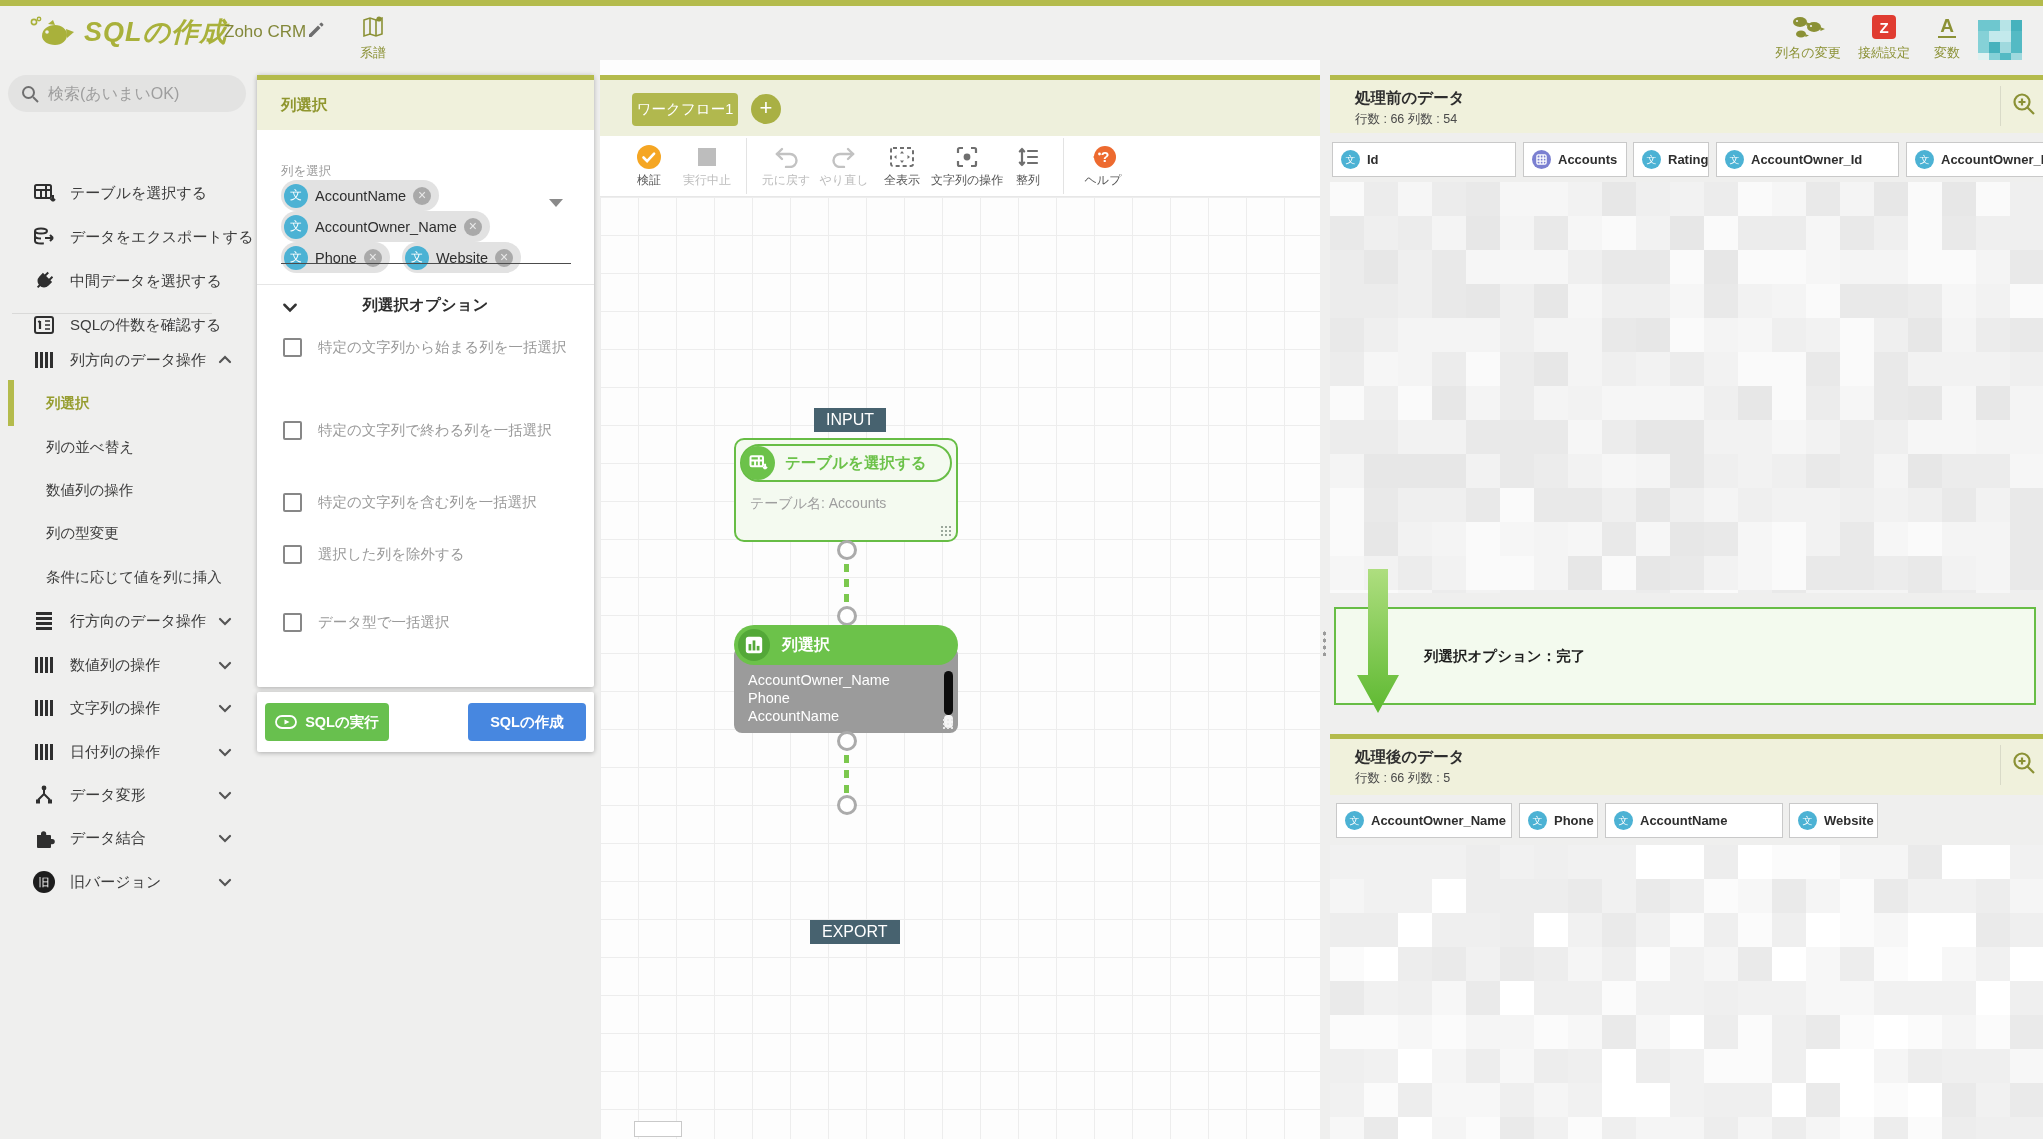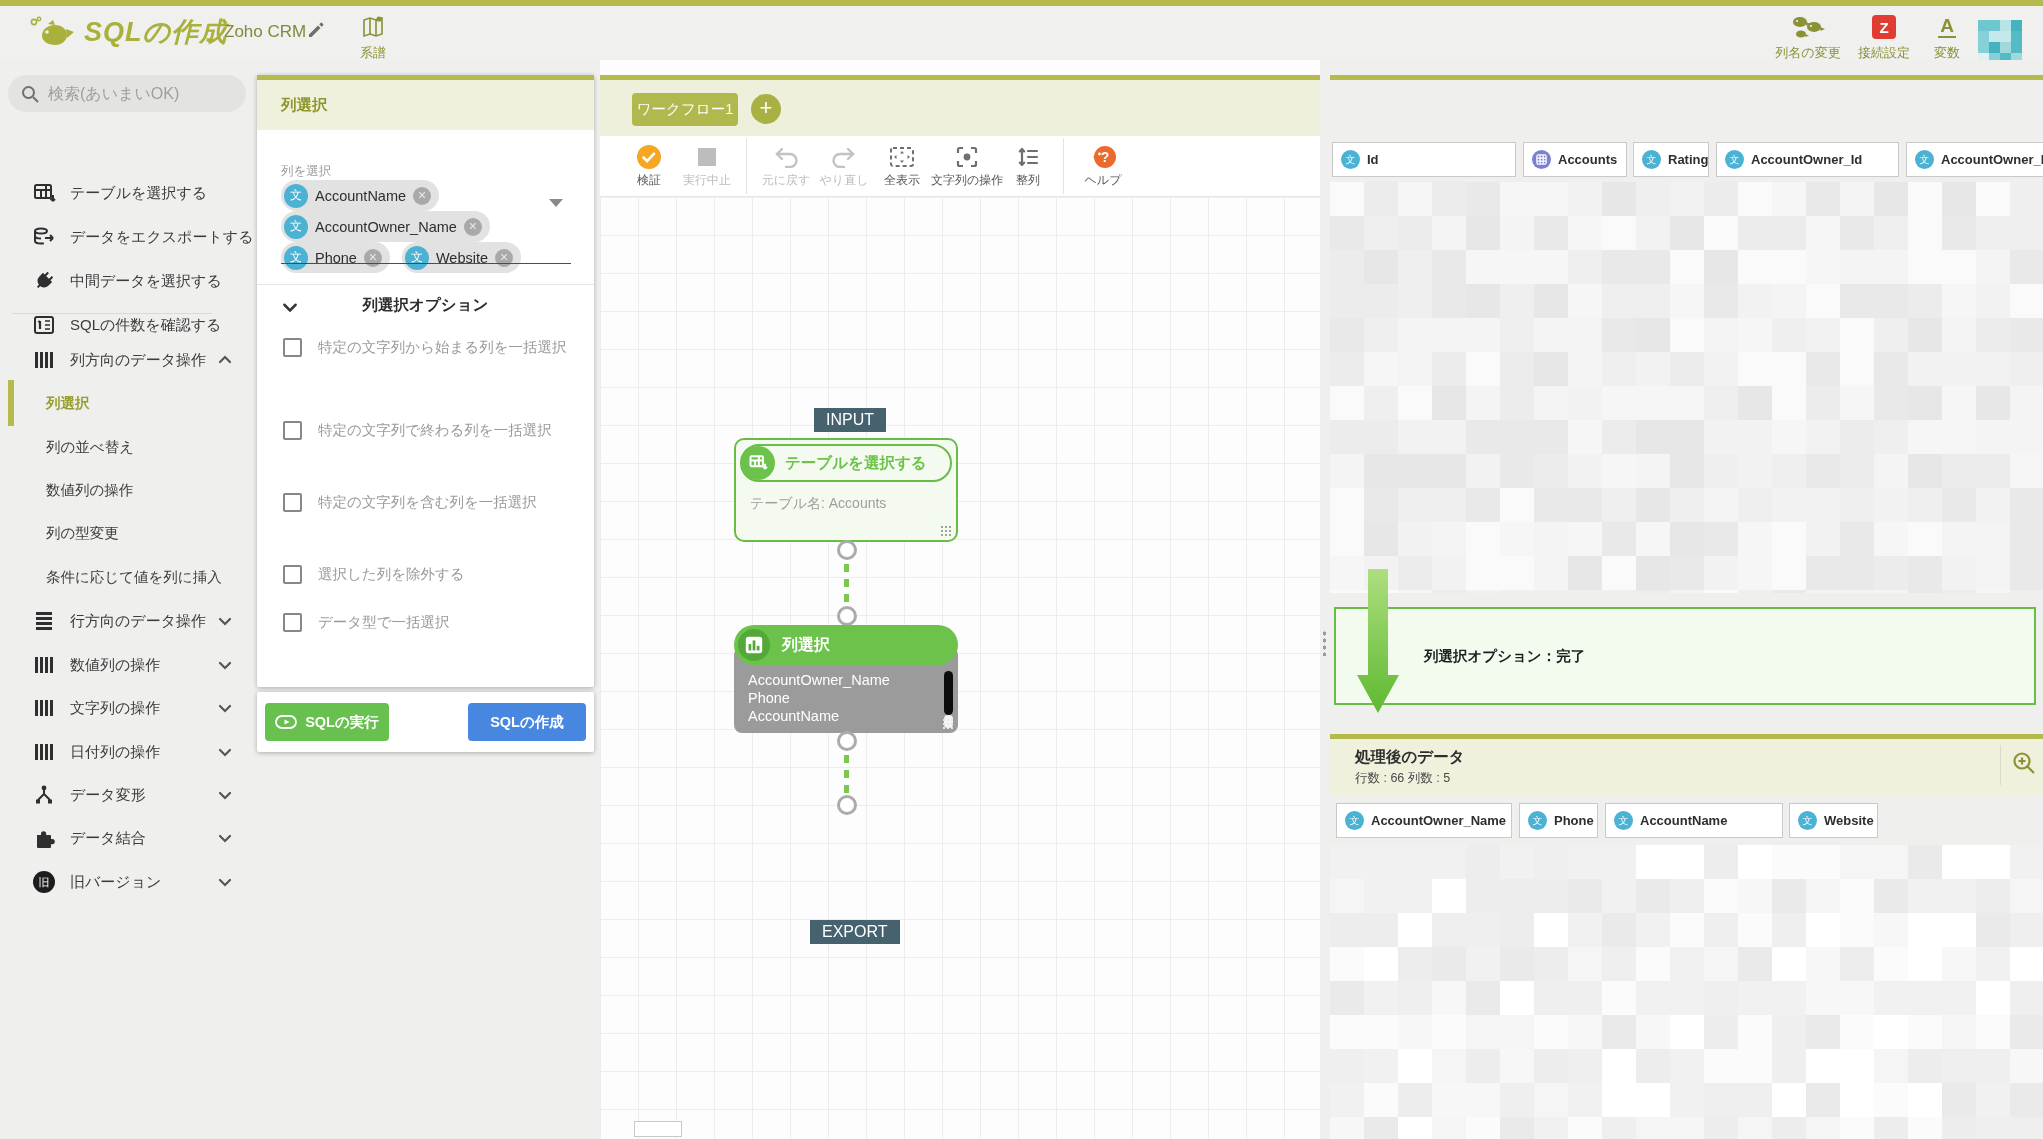--- a/index.html
+++ b/index.html
@@ -441,21 +441,21 @@
     <span class="cb-lbl">特定の文字列から始まる列を一括選択</span>
   </div>
   <div class="cb-row" style="top:345px">
     <span class="cb-box"></span>
     <span class="cb-lbl">特定の文字列で終わる列を一括選択</span>
   </div>
   <div class="cb-row" style="top:417px">
     <span class="cb-box"></span>
     <span class="cb-lbl">特定の文字列を含む列を一括選択</span>
   </div>
-  <div class="cb-row" style="top:489px">
+  <div class="cb-row" style="top:469px">
     <span class="cb-box"></span>
     <span class="cb-lbl">選択した列を除外する</span>
   </div>
   <div class="cb-row" style="top:537px">
     <span class="cb-box"></span>
     <span class="cb-lbl">データ型で一括選択</span>
   </div>
 </div>
 
 <div id="buttons-card">
@@ -612,20 +612,32 @@
   </div>
 </div>
 
 <div id="splitter">
     <div class="dots"></div>
   </div>
 
 <div id="right-zone">
 
   <div class="dp-accent" style="top:15px"></div>
+  <div class="dp-head" style="top:20px; height:53px;">
+    <div class="dp-title">処理前のデータ</div>
+    <div class="dp-meta">行数 : 66 列数 : 54</div>
+    <div class="dp-vsep" style="left:670px"></div>
+    <div class="dp-zoom" style="left:680px">
+      <svg width="28" height="28" viewBox="0 0 28 28" fill="none" stroke="#8b9135" stroke-width="2.2">
+          <circle cx="12" cy="12" r="7.5"></circle>
+          <path d="M17.5 17.5L24 24"></path>
+          <path d="M8.5 12h7M12 8.5v7"></path>
+        </svg>
+    </div>
+  </div>
   <div class="col-box" style="left:2px; top:82px; width:184px;">
     <span class="type-ico type-text">文</span>
     <span class="col-name">Id</span>
   </div>
   <div class="col-box" style="left:193px; top:82px; width:104px;">
     <span class="type-ico type-date">
       <svg width="11" height="11" viewBox="0 0 12 12" fill="none" stroke="#fff" stroke-width="1.4">
           <rect x="1" y="1" width="10" height="10" rx="1.5"></rect>
           <path d="M1 4.5h10M4.5 1v10M7.8 1v10M1 7.8h10"></path>
         </svg>

